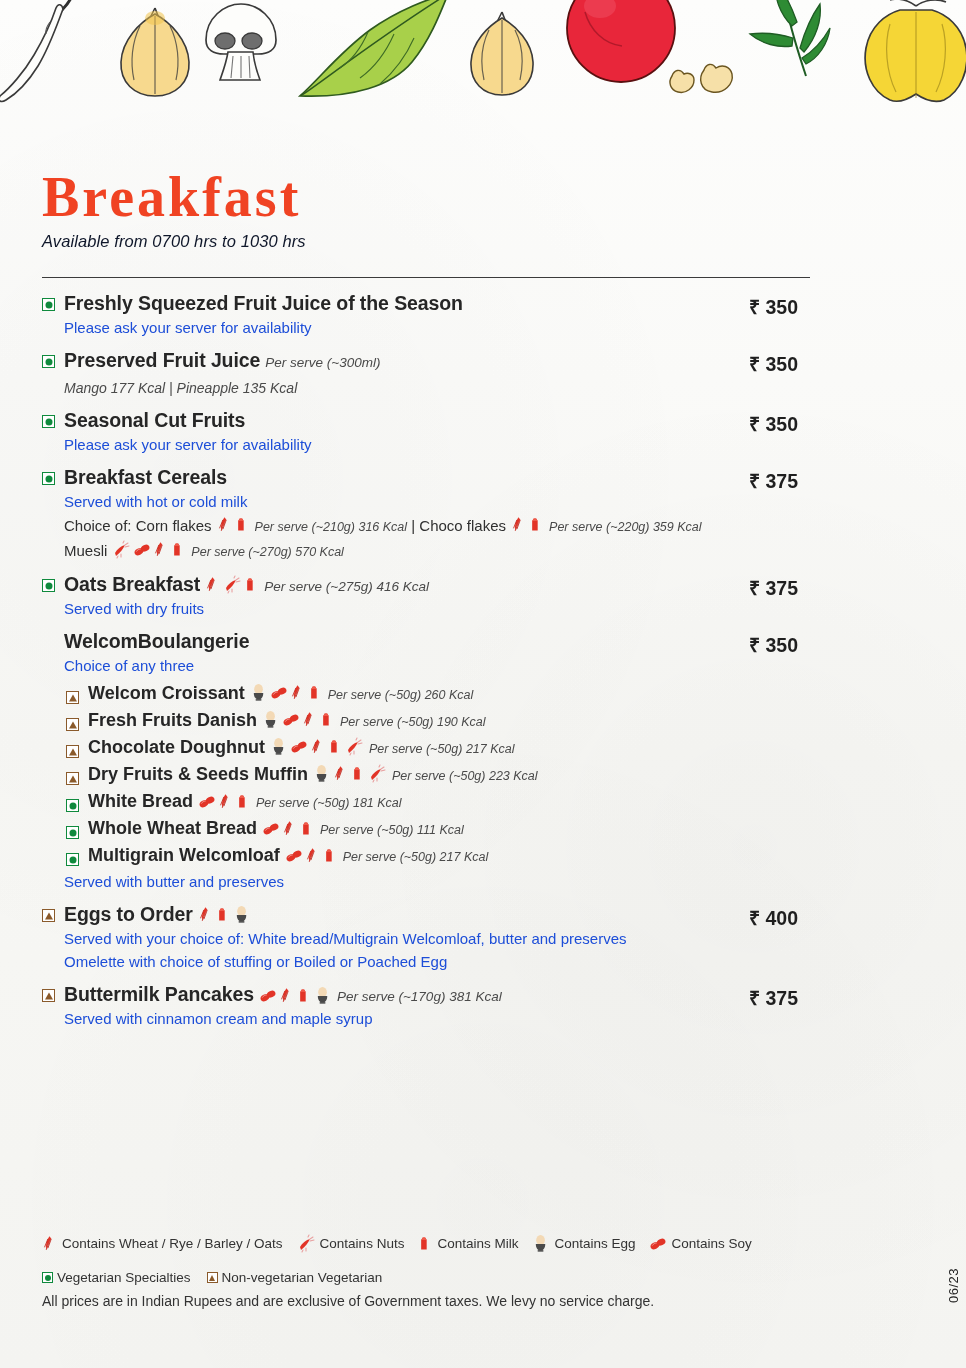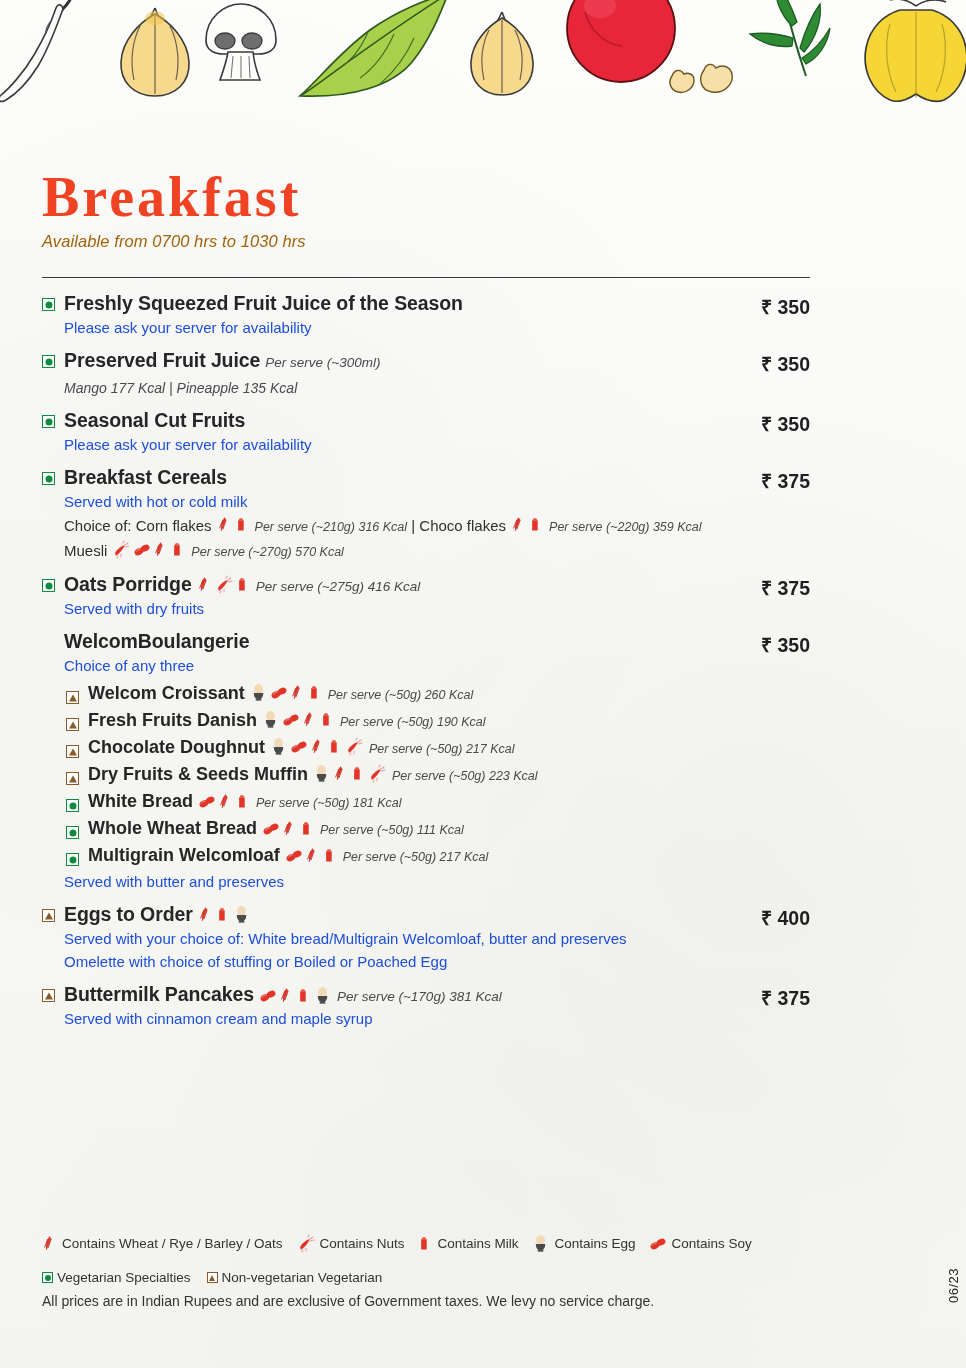--- a/index.html
+++ b/index.html
@@ -54,21 +54,21 @@
     font-weight: bold;
     font-size: 56px;
     line-height: 58px;
     color: #f04323;
     letter-spacing: 3px;
     margin: 0;
   }
   .menu-subtitle {
     font-size: 16.5px;
     font-style: italic;
-    color: #a16207;
+    color: #0f172a;
     margin-top: 6px;
     letter-spacing: 0.1px;
   }
   .rule {
     position: absolute;
     left: 42px;
     top: 277px;
     width: 768px;
     height: 1px;
     background: #3b3b3b;
@@ -142,21 +142,21 @@
   .serve {
     font-size: 13.5px;
     font-style: italic;
     color: #4a4a4a;
     display: inline;
     margin-left: 5px;
     white-space: nowrap;
   }
   .price {
     position: absolute;
-    right: 0;
+    right: 12px;
     top: 1px;
     font-size: 19.5px;
     font-weight: bold;
     color: #1f1f1f;
     white-space: nowrap;
   }
   .desc {
     font-size: 15px;
     color: #1d4ed8;
     margin: 3px 0 0 22px;
@@ -416,21 +416,21 @@
                 <use href="#glyph-wheat"></use>
               </svg></span>
             <span class="aicon"><svg width="15" height="19" viewBox="0 0 19 19">
                 <use href="#glyph-milk"></use>
               </svg></span>
           </span><span class="serve">Per serve (~270g) 570 Kcal</span></div>
       </div>
       <div class="item">
         <div class="item-head">
           <span class="mark veg"></span>
-          <div class="name-wrap"><span class="item-name">Oats Porridge</span><span class="aicons">
+          <div class="name-wrap"><span class="item-name">Oats Breakfast</span><span class="aicons">
               <span class="aicon"><svg width="16" height="19" viewBox="0 0 19 19">
                   <use href="#glyph-wheat"></use>
                 </svg></span>
               <span class="aicon"><svg width="19" height="19" viewBox="0 0 19 19">
                   <use href="#glyph-nuts"></use>
                 </svg></span>
               <span class="aicon"><svg width="15" height="19" viewBox="0 0 19 19">
                   <use href="#glyph-milk"></use>
                 </svg></span>
             </span><span class="serve">Per serve (~275g) 416 Kcal</span></div>

